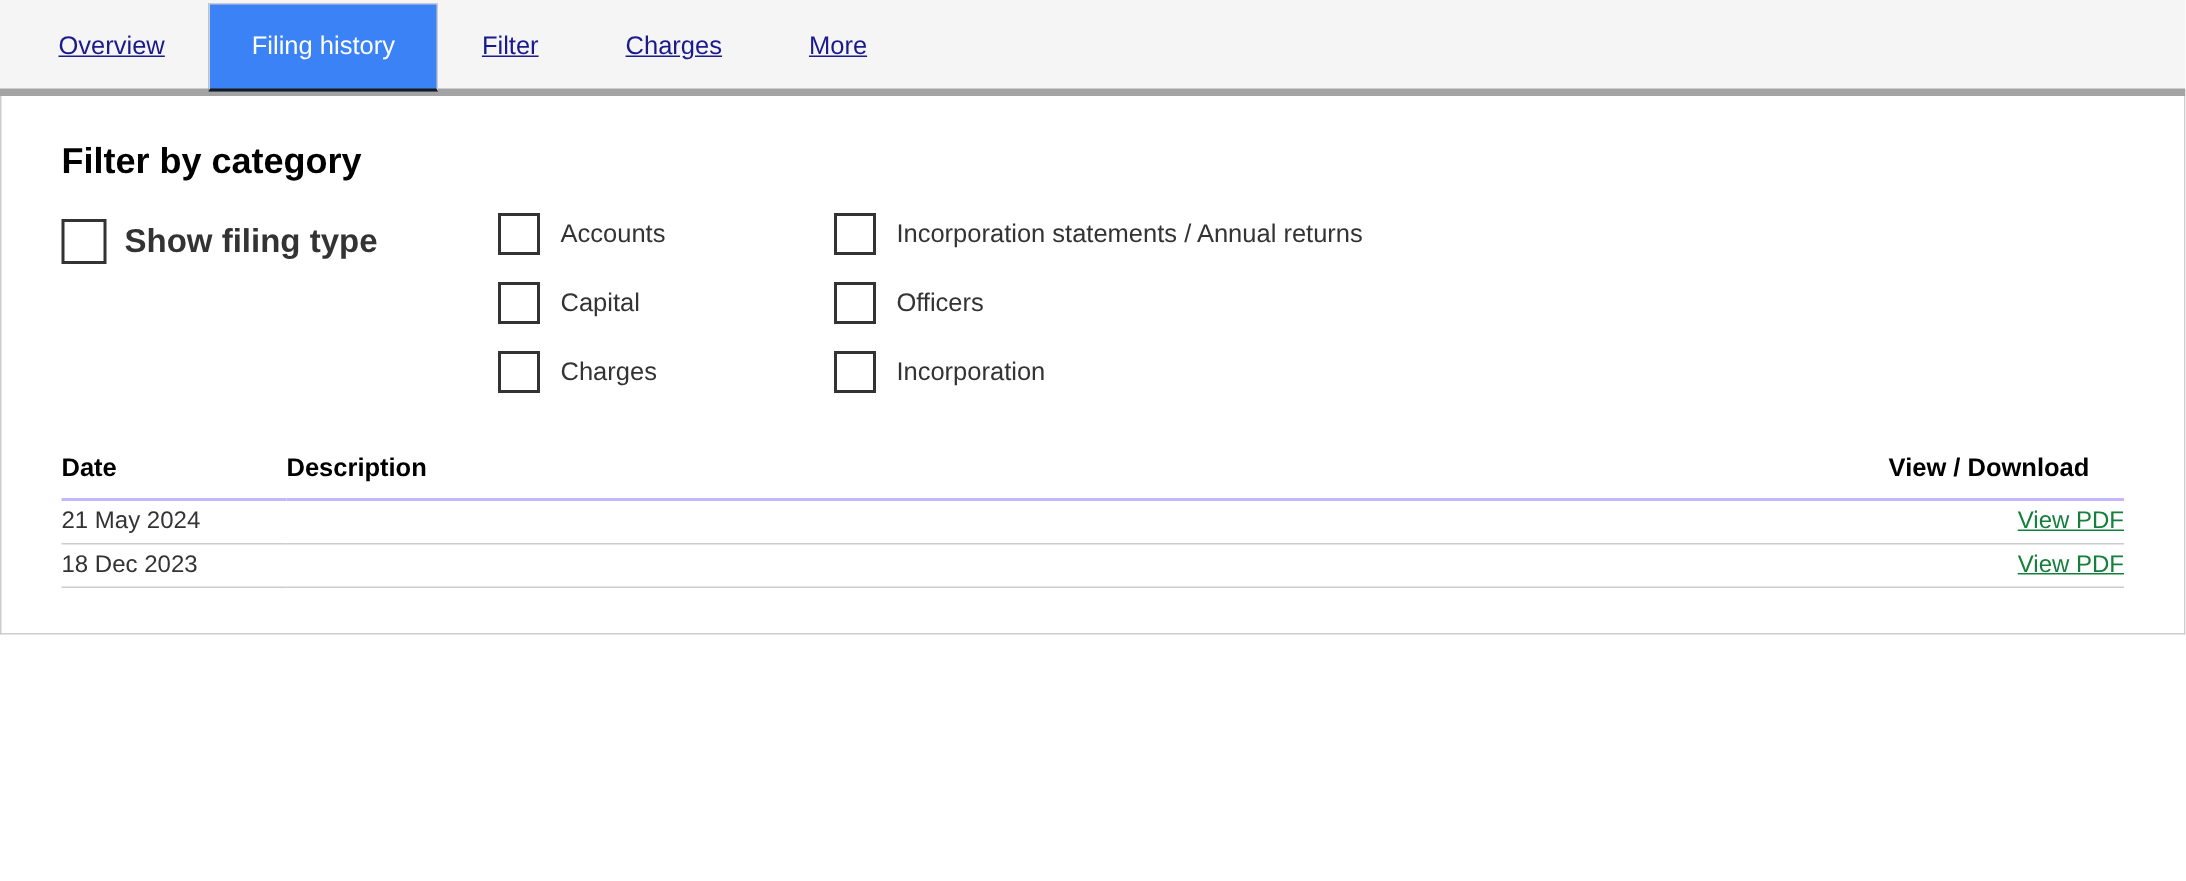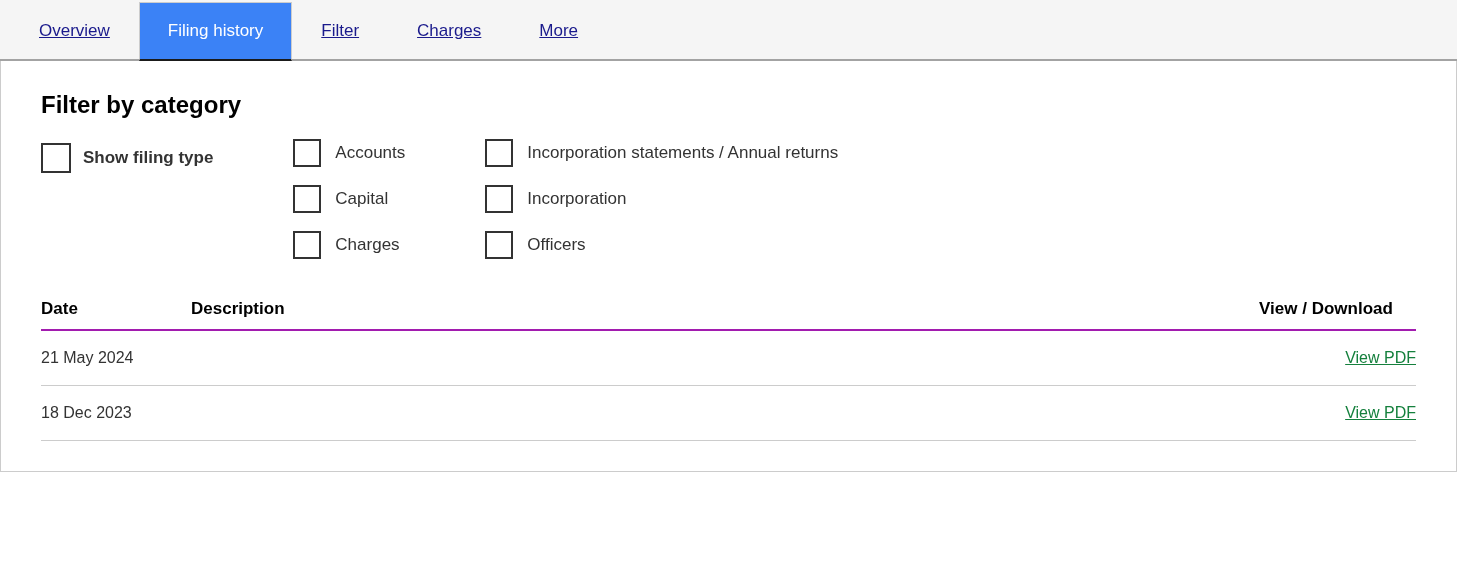--- a/index.html
+++ b/index.html
@@ -13,21 +13,21 @@
       font-size: 16px;
       background: #fff;
       color: #333;
       width: 1457px;
       min-height: 587px;
     }
 
     
     .tab-nav {
       display: flex;
-      border-bottom: 2px solid #a3a3a3;
+      border-bottom: 5px solid #a3a3a3;
       background: #f5f5f5;
       padding: 0 10px;
     }
 
     .tab-item {
       padding: 18px 28px;
       cursor: pointer;
       font-size: 17px;
       color: #1a1a8c;
       text-decoration: underline;
@@ -83,28 +83,28 @@
       width: 30px;
       height: 30px;
       border: 2px solid #333;
       display: inline-block;
       flex-shrink: 0;
       cursor: pointer;
       background: #fff;
     }
 
     .show-filing-label {
-      font-size: 17px;
+      font-size: 22px;
       font-weight: bold;
       white-space: nowrap;
     }
 
     .filter-columns {
       display: flex;
-      gap: 80px;
+      gap: 112px;
       margin-left: 40px;
     }
 
     .filter-column {
       display: flex;
       flex-direction: column;
       gap: 18px;
     }
 
     .filter-item {
@@ -124,41 +124,41 @@
     }
 
     
     .filing-table {
       width: 100%;
       border-collapse: collapse;
       margin-top: 10px;
     }
 
     .filing-table thead tr {
-      border-bottom: 2px solid #a21caf;
+      border-bottom: 2px solid #c4b5fd;
     }
 
     .filing-table th {
       text-align: left;
       padding: 10px 0;
       font-size: 17px;
       font-weight: bold;
       color: #000;
     }
 
     .filing-table th.col-view {
       text-align: center;
     }
 
     .filing-table tbody tr {
       border-bottom: 1px solid #ccc;
     }
 
     .filing-table td {
-      padding: 18px 0;
+      padding: 5px 0;
       font-size: 16px;
       color: #333;
     }
 
     .filing-table td.col-view {
       text-align: right;
     }
 
     .view-pdf-link {
       color: #15803d;
@@ -219,25 +219,25 @@
           </div>
         </div>
 
         <div class="filter-column">
           <div class="filter-item">
             <span class="checkbox-box"></span>
             <span class="filter-item-label">Incorporation statements / Annual returns</span>
           </div>
           <div class="filter-item">
             <span class="checkbox-box"></span>
+            <span class="filter-item-label">Officers</span>
+          </div>
+          <div class="filter-item">
+            <span class="checkbox-box"></span>
             <span class="filter-item-label">Incorporation</span>
-          </div>
-          <div class="filter-item">
-            <span class="checkbox-box"></span>
-            <span class="filter-item-label">Officers</span>
           </div>
         </div>
       </div>
     </div>
   </div>
 
   <table class="filing-table">
     <thead>
       <tr>
         <th class="col-date">Date</th>

